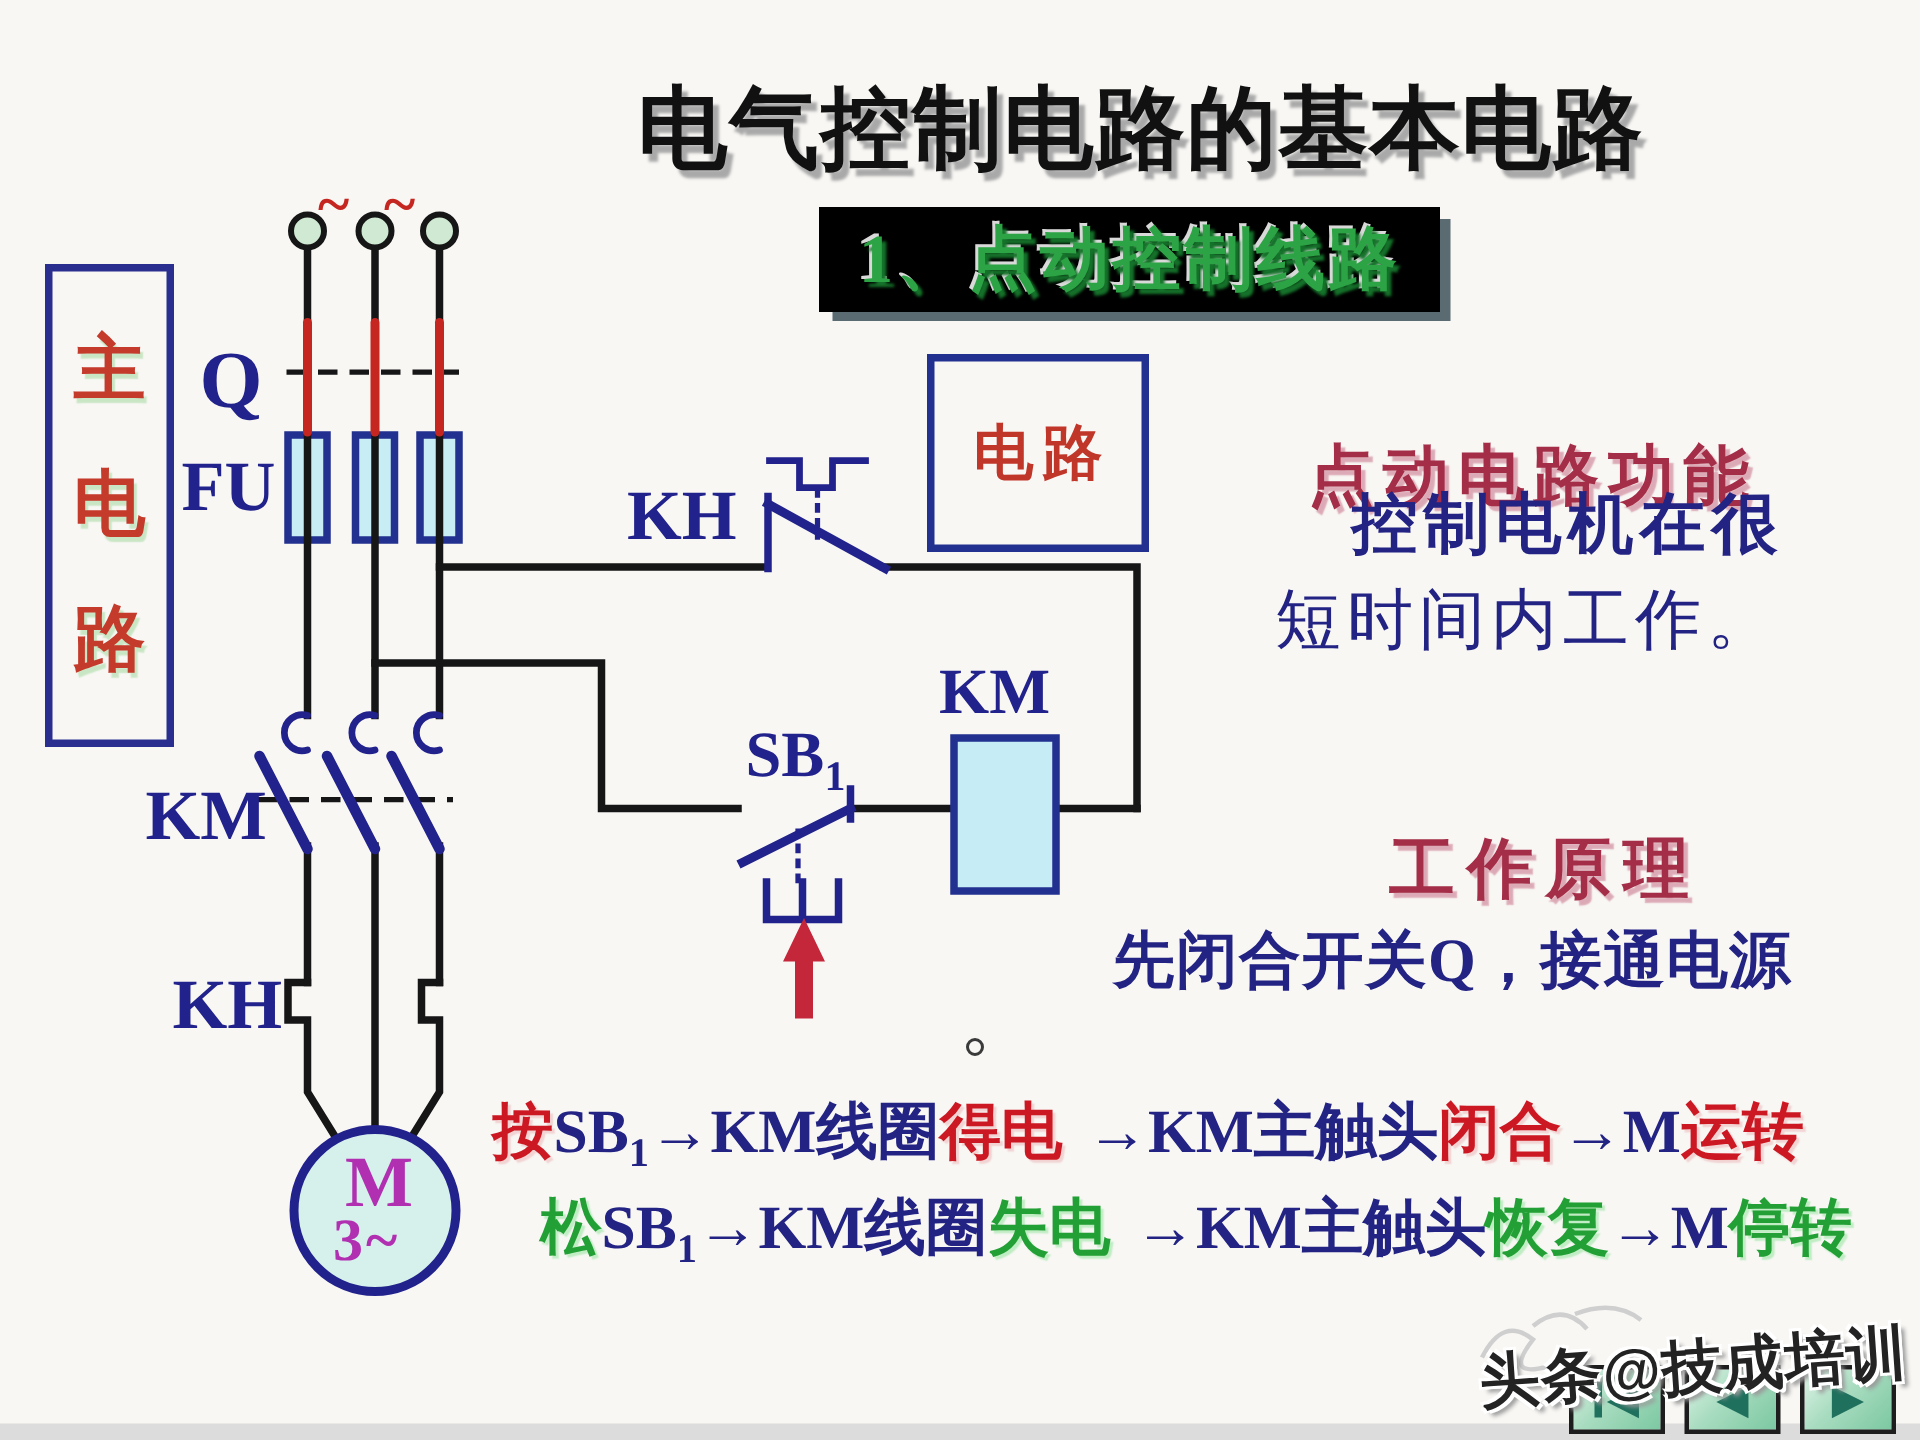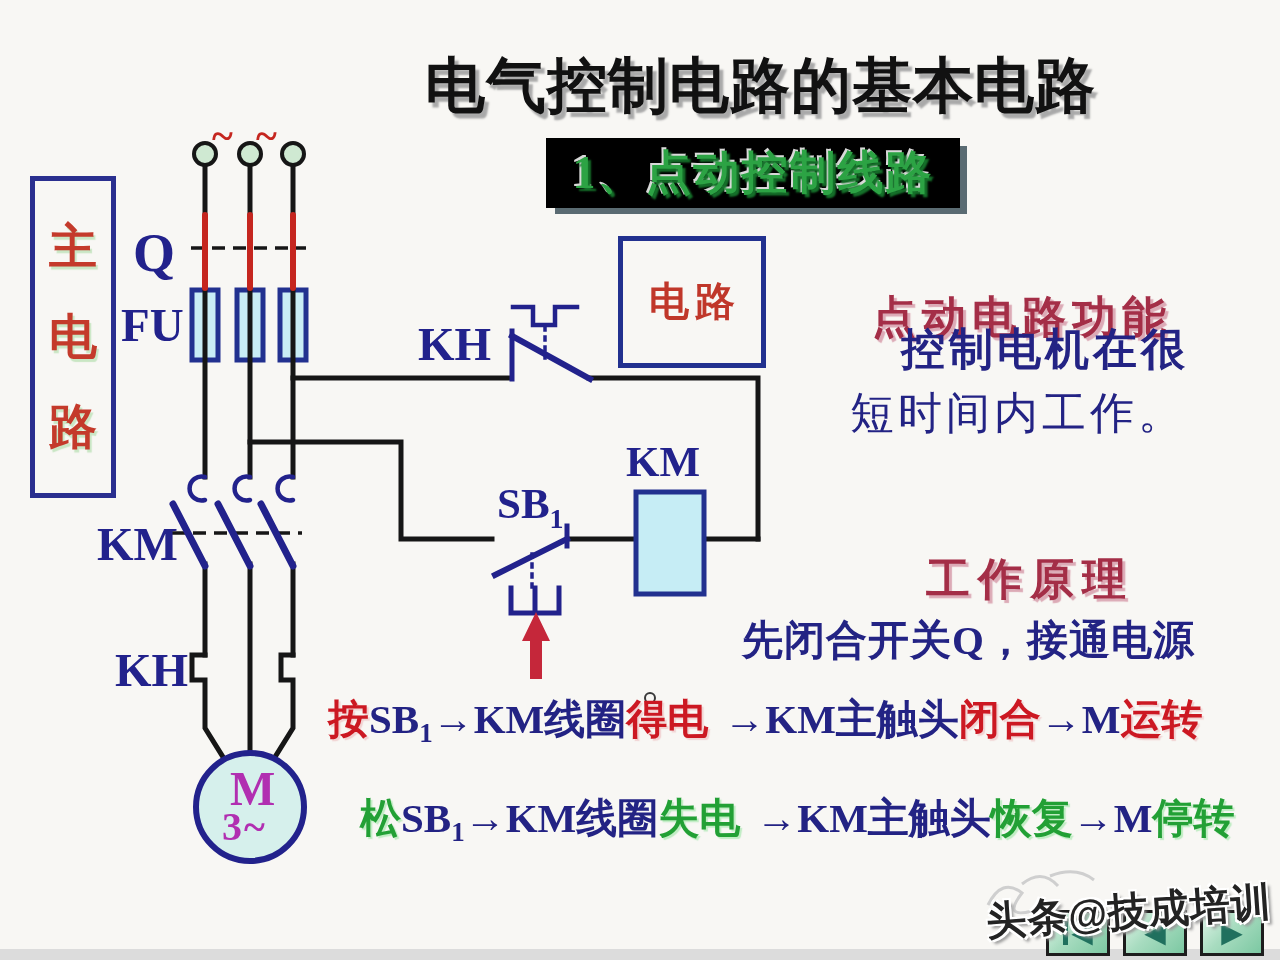--- a/index.html
+++ b/index.html
@@ -64,21 +64,21 @@
   .func-line1{top:320px;left:901px;font-size:44px;font-weight:bold;letter-spacing:4px;white-space:nowrap;}
   .func-line2{top:384px;left:850px;font-size:44px;font-weight:normal;letter-spacing:4px;white-space:nowrap;}
   .principle-heading{
     top:550px;left:926px;font-size:44px;font-weight:bold;color:#a42e47;letter-spacing:8px;
     text-shadow:3px 3px 1px #dcaab6;white-space:nowrap;
   }
   .principle-line{top:613px;left:742px;font-size:41px;font-weight:bold;letter-spacing:1px;white-space:nowrap;}
   .formula{font-size:41px;font-weight:bold;white-space:nowrap;}
   .formula sub{font-size:27px;}
   .formula .gap{margin-left:16px;}
-  .formula-press{top:692px;left:328px;}
+  .formula-press{top:727px;left:328px;}
   .formula-release{top:791px;left:328px;margin-left:32px;}
   .stray-dot{
     top:692px;left:644px;width:8px;height:8px;border:2px solid #3a3a3a;border-radius:50%;
   }
   .bottom-bar{top:949px;left:0;width:1280px;height:11px;background:#dcdcdc;}
   .nav-row{top:910px;left:1046px;display:flex;gap:13px;z-index:2;}
   .nav-btn{
     width:64px;height:46px;border:3px solid #1d1d1d;box-sizing:border-box;
     background:linear-gradient(135deg,#dff4e7 0%,#a8dcc0 45%,#7cc8a2 100%);
     display:flex;align-items:center;justify-content:center;cursor:pointer;

